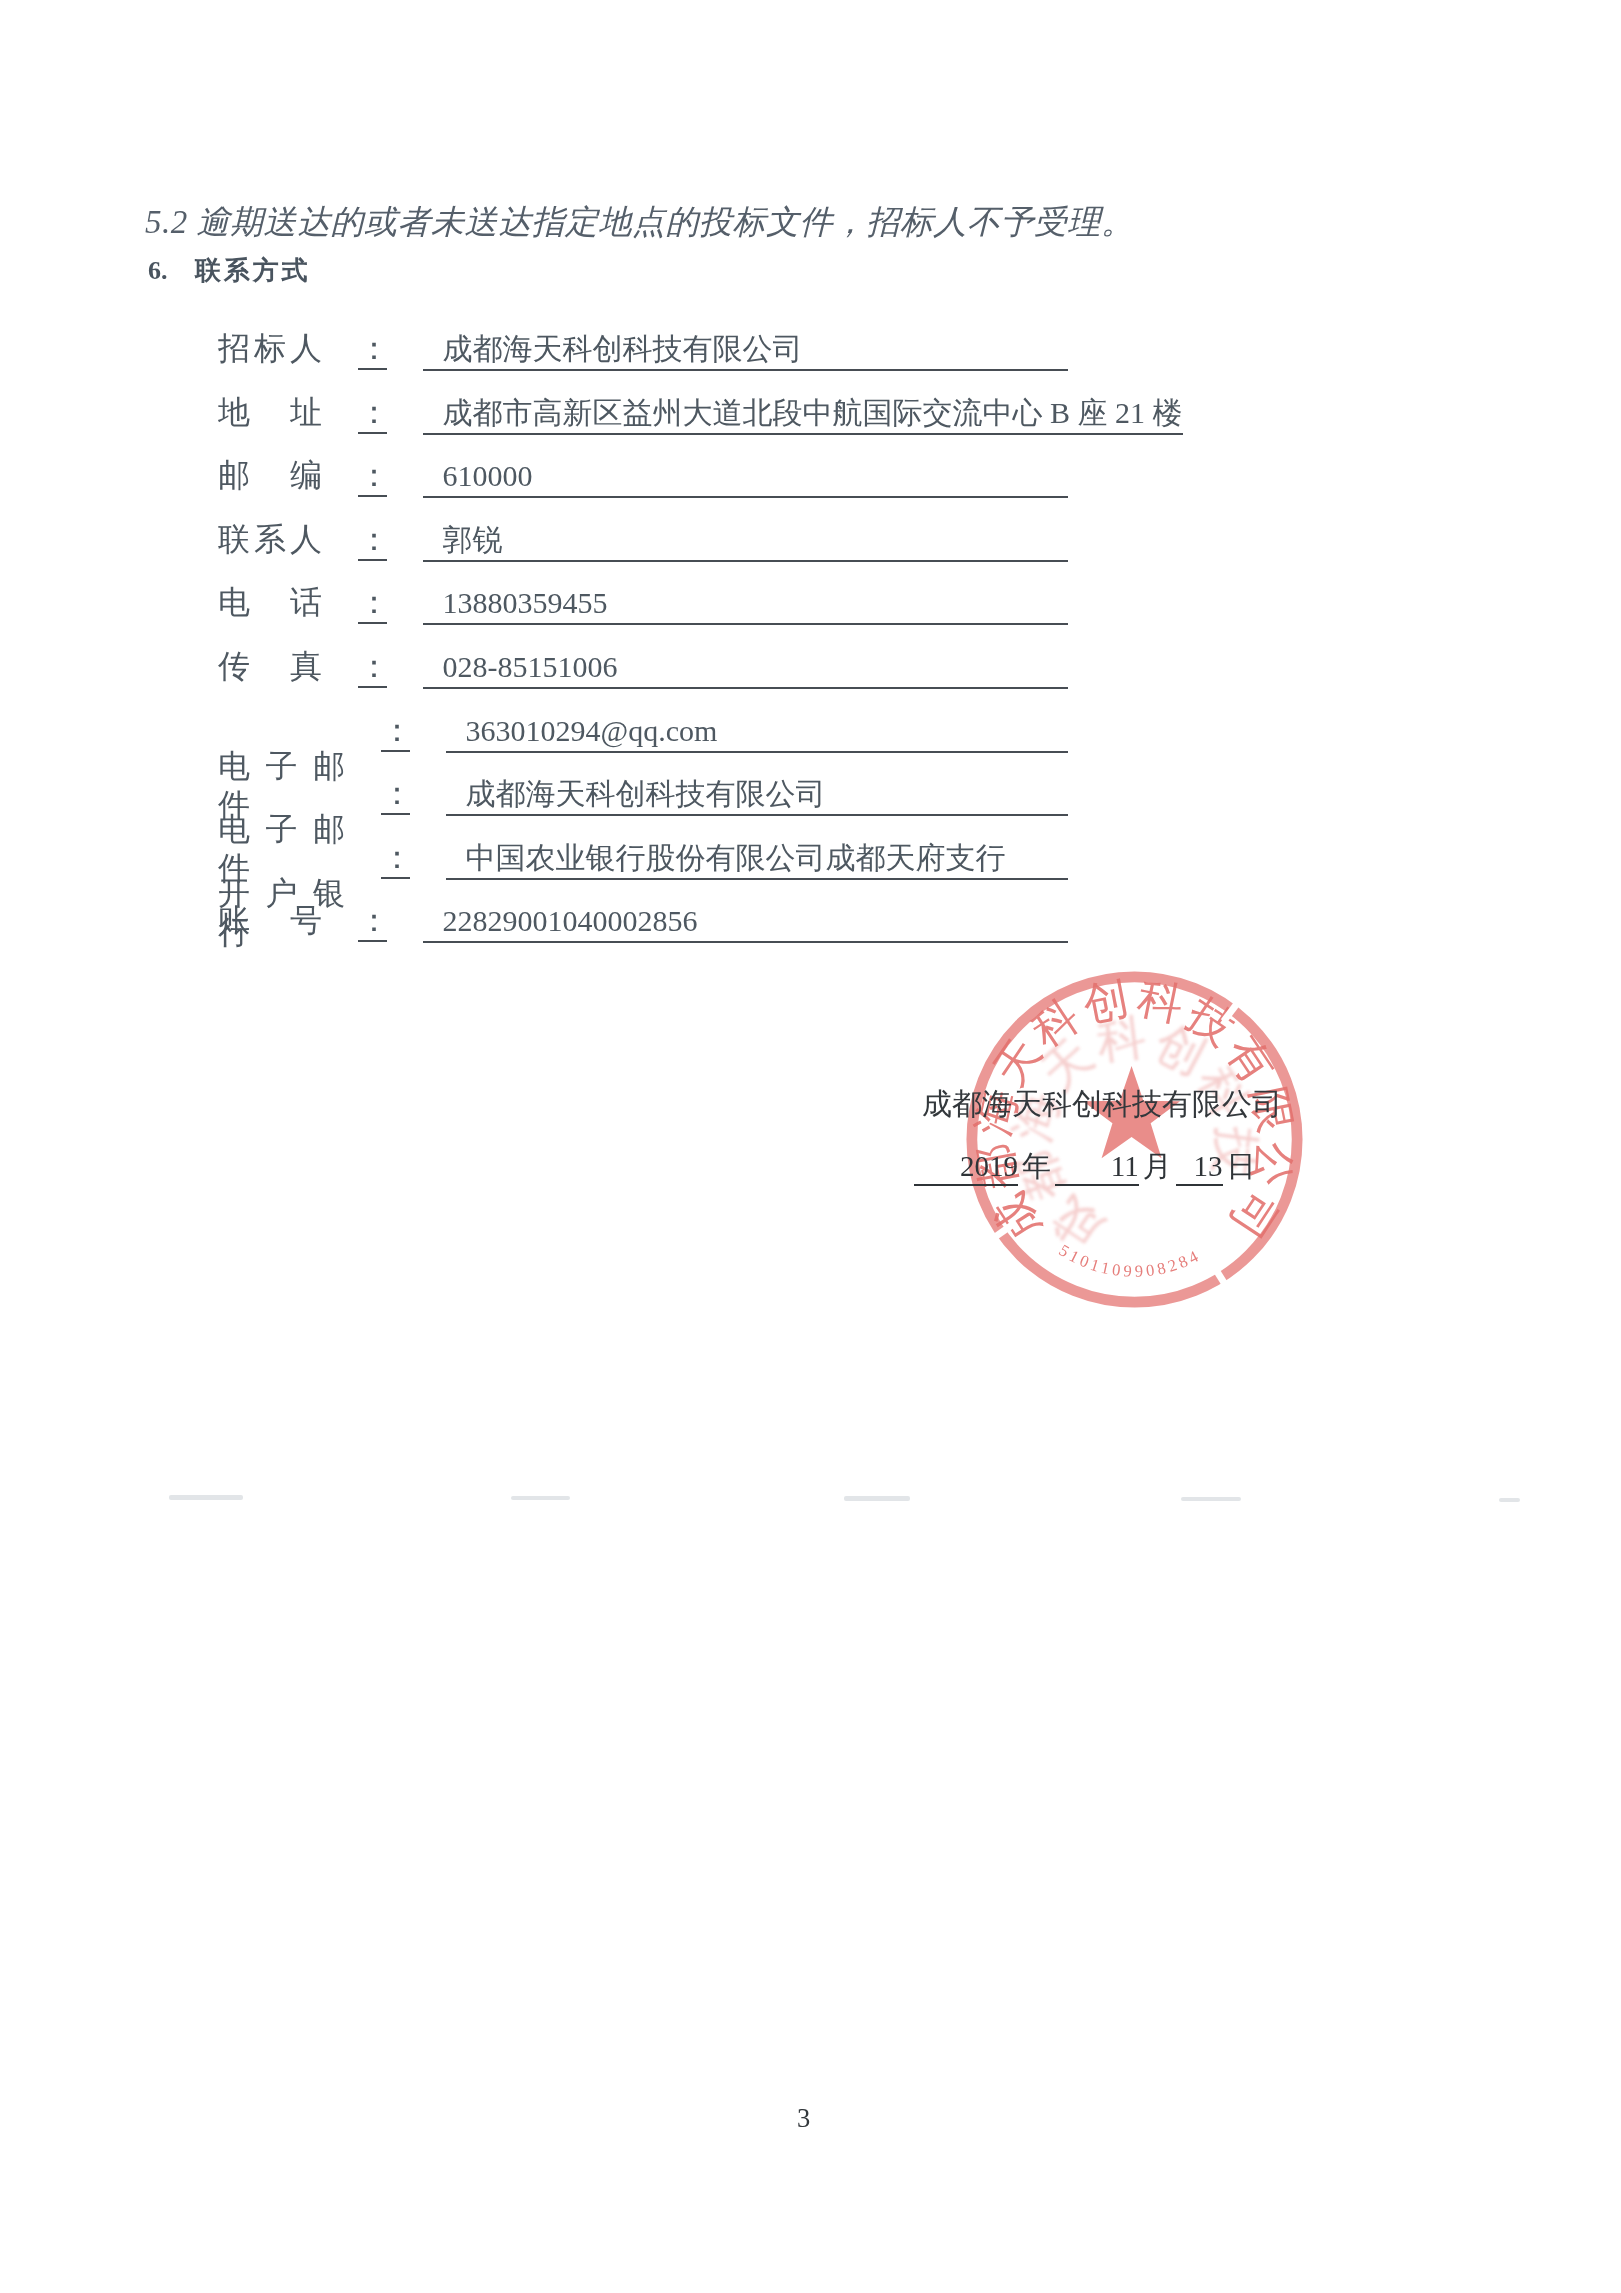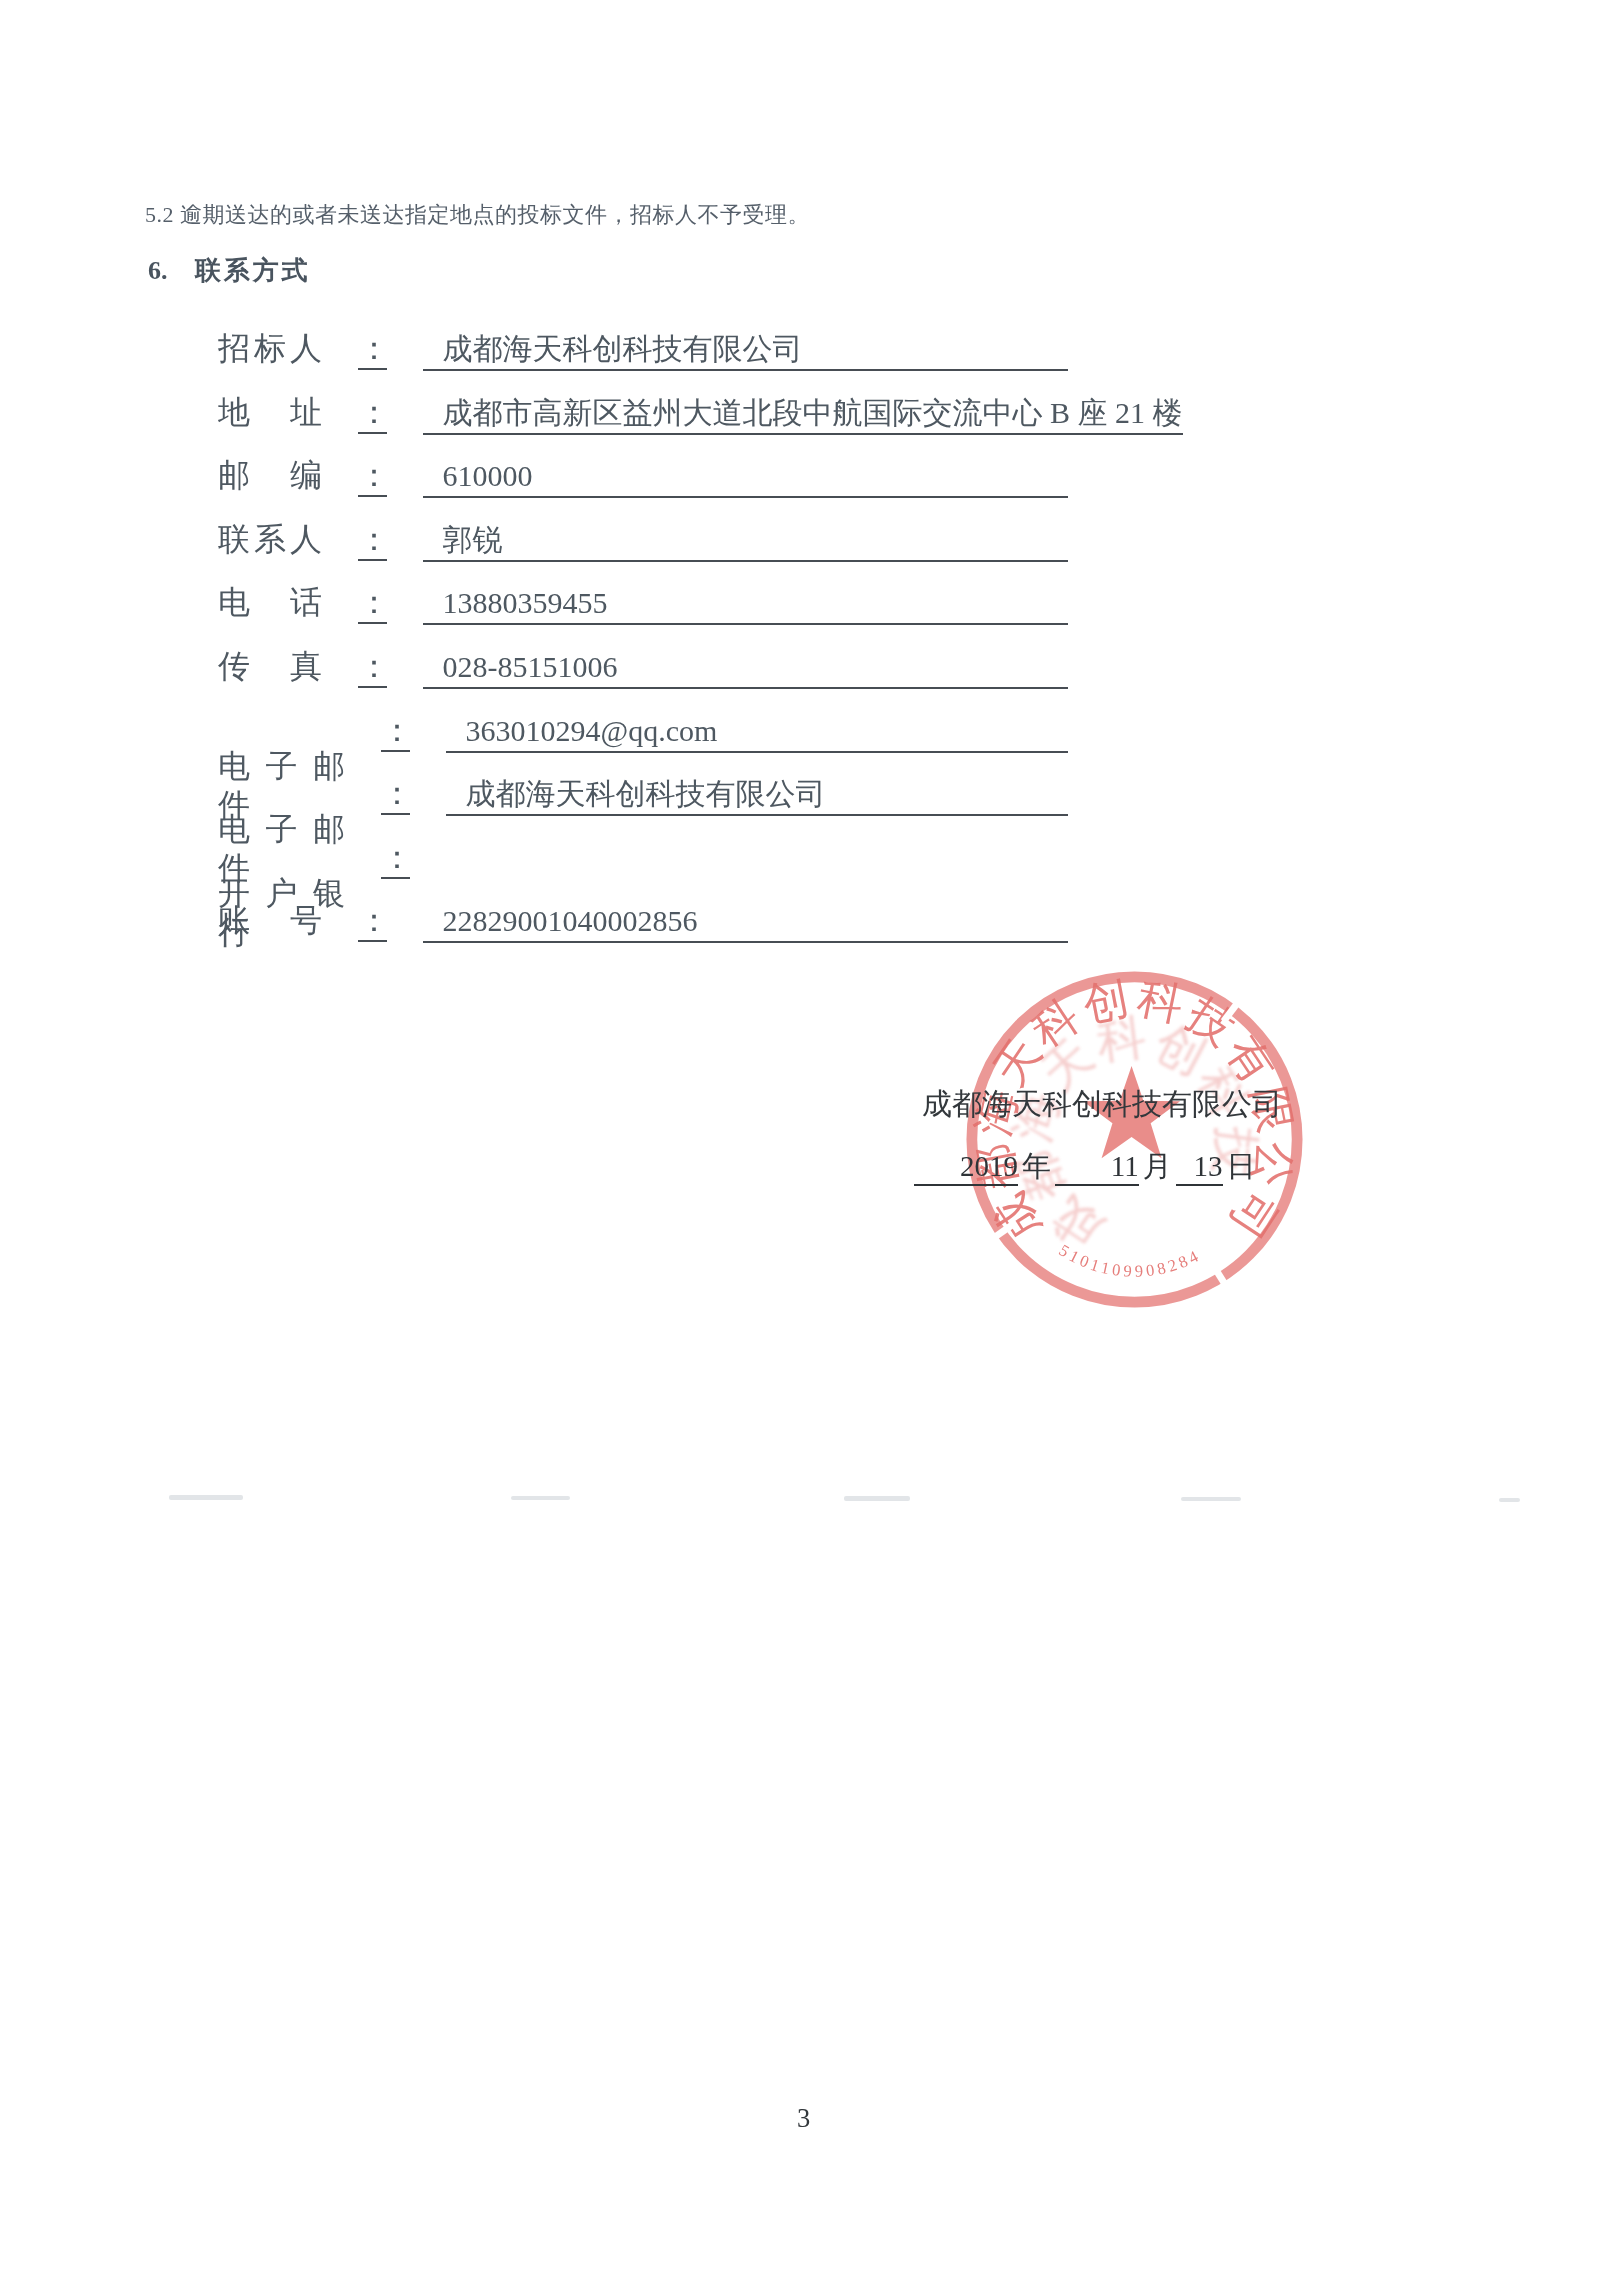--- a/index.html
+++ b/index.html
@@ -3,21 +3,21 @@
 <meta charset="utf-8">
 <style>
   html, body { margin:0; padding:0; background:#ffffff; }
   .page {
     position:relative; width:1621px; height:2294px; background:#ffffff; overflow:hidden;
     font-family:"Liberation Serif","DejaVu Serif",serif; color:#4e5861;
   }
 
   .clause {
     position:absolute; left:145px; top:200px;
-    font-size:22px; letter-spacing:0.5px; color:#555f6a; white-space:nowrap;
+    font-size:33px; letter-spacing:0.5px; color:#555f6a; white-space:nowrap;font-style:italic;
   }
 
   .section-heading {
     position:absolute; left:148px; top:253px;
     font-size:26px; font-weight:bold; color:#49545f; white-space:nowrap;
   }
   .section-heading .no { margin-right:27.4px; }
   .section-heading .title { letter-spacing:2.9px; }
 
   .fields { position:absolute; left:218px; top:329px; width:850px; }
@@ -122,20 +122,21 @@
 
   <div class="field-row">
     <span class="field-label wide">电子邮件</span>
         <span class="field-colon">：</span>
         <span class="field-value">成都海天科创科技有限公司</span>
   </div>
 
   <div class="field-row">
     <span class="field-label wide">开户银行</span>
         <span class="field-colon">：</span>
+        <span class="field-value">中国农业银行股份有限公司成都天府支行</span>
   </div>
 
   <div class="field-row">
     <span class="field-label">账号</span>
         <span class="field-colon">：</span>
         <span class="field-value">22829001040002856</span>
   </div>
 </div>
 
   <svg class="seal" viewBox="0 0 346 346" xmlns="http://www.w3.org/2000/svg">

